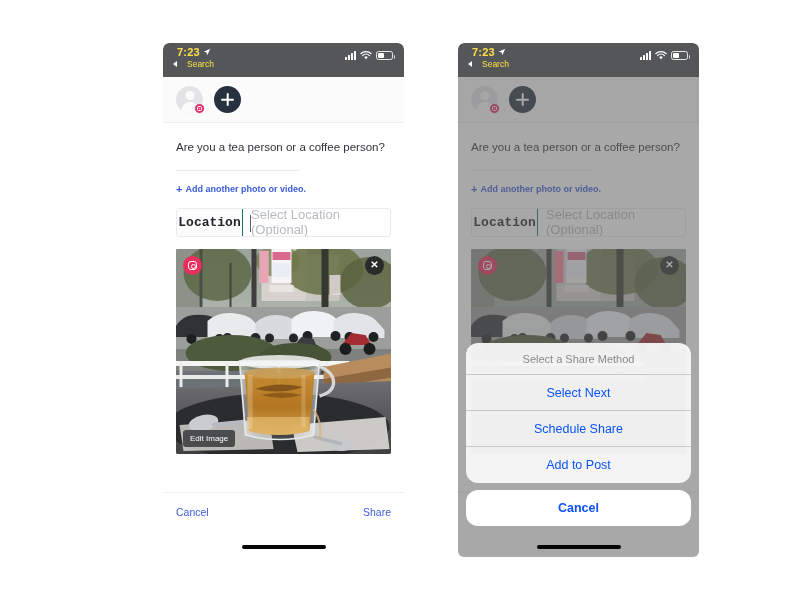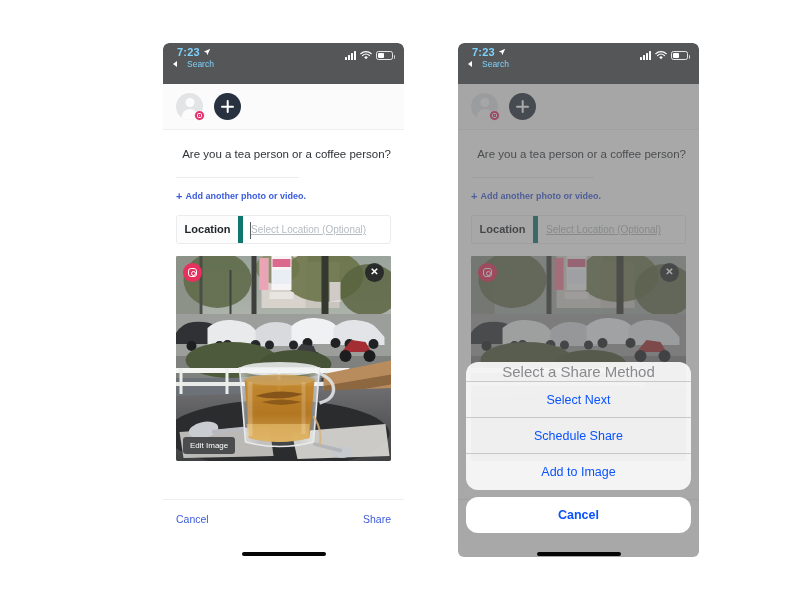--- a/index.html
+++ b/index.html
@@ -18,23 +18,23 @@
     border-radius: 6px;
     overflow: hidden;
     background: #ffffff;
   }
   #phone-left  { left: 163px; top: 43px; }
   #phone-right { left: 458px; top: 43px; }
 
   
   .statusbar {
     position: relative;
-    height: 41px;
+    height: 34px;
     background: #555658;
-    color: #7dd3fc;
+    color: #fde047;
     border-radius: 6px 6px 0 0;
   }
   .sb-time {
     position: absolute; left: 14px; top: 3px;
     font-size: 11px; font-weight: bold; letter-spacing: .2px;
     display: flex; align-items: center; gap: 3px;
   }
   .loc-arrow { display:inline-block; width:8px; height:8px; }
   .sb-search {
     position: absolute; left: 10px; top: 16px;
@@ -95,46 +95,46 @@
   .plus-btn {
     width: 27px; height: 27px; border-radius: 50%;
     background: #27313f; position: relative; cursor: pointer;
   }
   .plus-btn::before, .plus-btn::after {
     content:""; position:absolute; background:#fff; border-radius:1px;
   }
   .plus-btn::before { left:50%; top:7px; transform:translateX(-50%); width:2.6px; height:13px; }
   .plus-btn::after  { top:50%; left:7px; transform:translateY(-50%); height:2.6px; width:13px; }
 
-  .composer { padding: 16px 13px 0 13px; text-align: right; }
+  .composer { padding: 16px 13px 0 13px; }
   .post-text {
     font-size: 11.5px; color: #2f3337; line-height: 1.45;
   }
   .composer-rule {
     margin: 14px 0 0 0; height: 1px; background: #e9ebed; width: 57%;
   }
   .add-media {
     margin-top: 13px; font-size: 9px; color: #3b5bdb; font-weight: 600;
     display: flex; align-items: center; gap: 3px; cursor: pointer;
   }
   .add-media .pl { font-size: 11px; line-height: 1; font-weight: 700; }
 
   .loc-row {
     margin-top: 13px; display: flex; height: 29px;
     border: 1px solid #e9ebed; border-radius: 3px; overflow: hidden;
     background: #fff;
   }
   .loc-label {
     width: 66px; display: flex; align-items: center; justify-content: center;
-    font-size: 11px; font-weight: bold; color: #22262a;
-    border-right: 5px solid #0f766e; background: #fcfcfd;
+    font-size: 13px; font-weight: bold; color: #22262a;
+    border-right: 1px solid #0f766e; background: #fcfcfd; font-family: Liberation Mono, monospace;
   }
   .loc-input {
     flex: 1; display: flex; align-items: center; padding-left: 8px;
-    font-size: 10px; color: #b6bbc1; position: relative; text-decoration: underline;
+    font-size: 13px; color: #b6bbc1; position: relative;
   }
   .caret {
     position:absolute; left:6.5px; top:6px; width:1px; height:17px; background:#5b6066;
   }
 
   
   .photo-wrap {
     margin: 12px 13px 0 13px; position: relative;
     height: 205px; border-radius: 2px; overflow: hidden;
     background:#6d7178;
@@ -173,22 +173,22 @@
   
   .dim { position:absolute; inset:0; background: rgba(96,96,96,.55); }
   .sheet {
     position:absolute; left: 8px; right: 8px; bottom: 34px;
   }
   .sheet-group {
     background: rgba(249,249,249,.94);
     border-radius: 12px; overflow: hidden; margin-bottom: 7px;
   }
   .sheet-title {
-    height: 20px; display:flex; align-items:center; justify-content:center;
-    font-size: 15px; color:#8a8a8e;
+    height: 32px; display:flex; align-items:center; justify-content:center;
+    font-size: 11px; color:#8a8a8e;
     border-bottom: 1px solid rgba(60,60,67,.22);
   }
   .sheet-item {
     height: 36px; display:flex; align-items:center; justify-content:center;
     font-size: 12.5px; color:#0a53ff; cursor:pointer;
     border-bottom: 1px solid rgba(60,60,67,.22);
   }
   .sheet-item:last-child { border-bottom: none; }
   .sheet-cancel {
     background:#ffffff; border-radius:12px; height:36px;
@@ -499,21 +499,21 @@
         <span>Share</span>
       </div>
 
       <div class="dim"></div>
 
       <div class="sheet">
         <div class="sheet-group">
           <div class="sheet-title">Select a Share Method</div>
           <div class="sheet-item">Select Next</div>
           <div class="sheet-item">Schedule Share</div>
-          <div class="sheet-item">Add to Image</div>
+          <div class="sheet-item">Add to Post</div>
         </div>
         <div class="sheet-cancel">Cancel</div>
       </div>
 
       <div class="home-ind dim-home"></div>
     </div>
   </div>
 
 </div>
 

